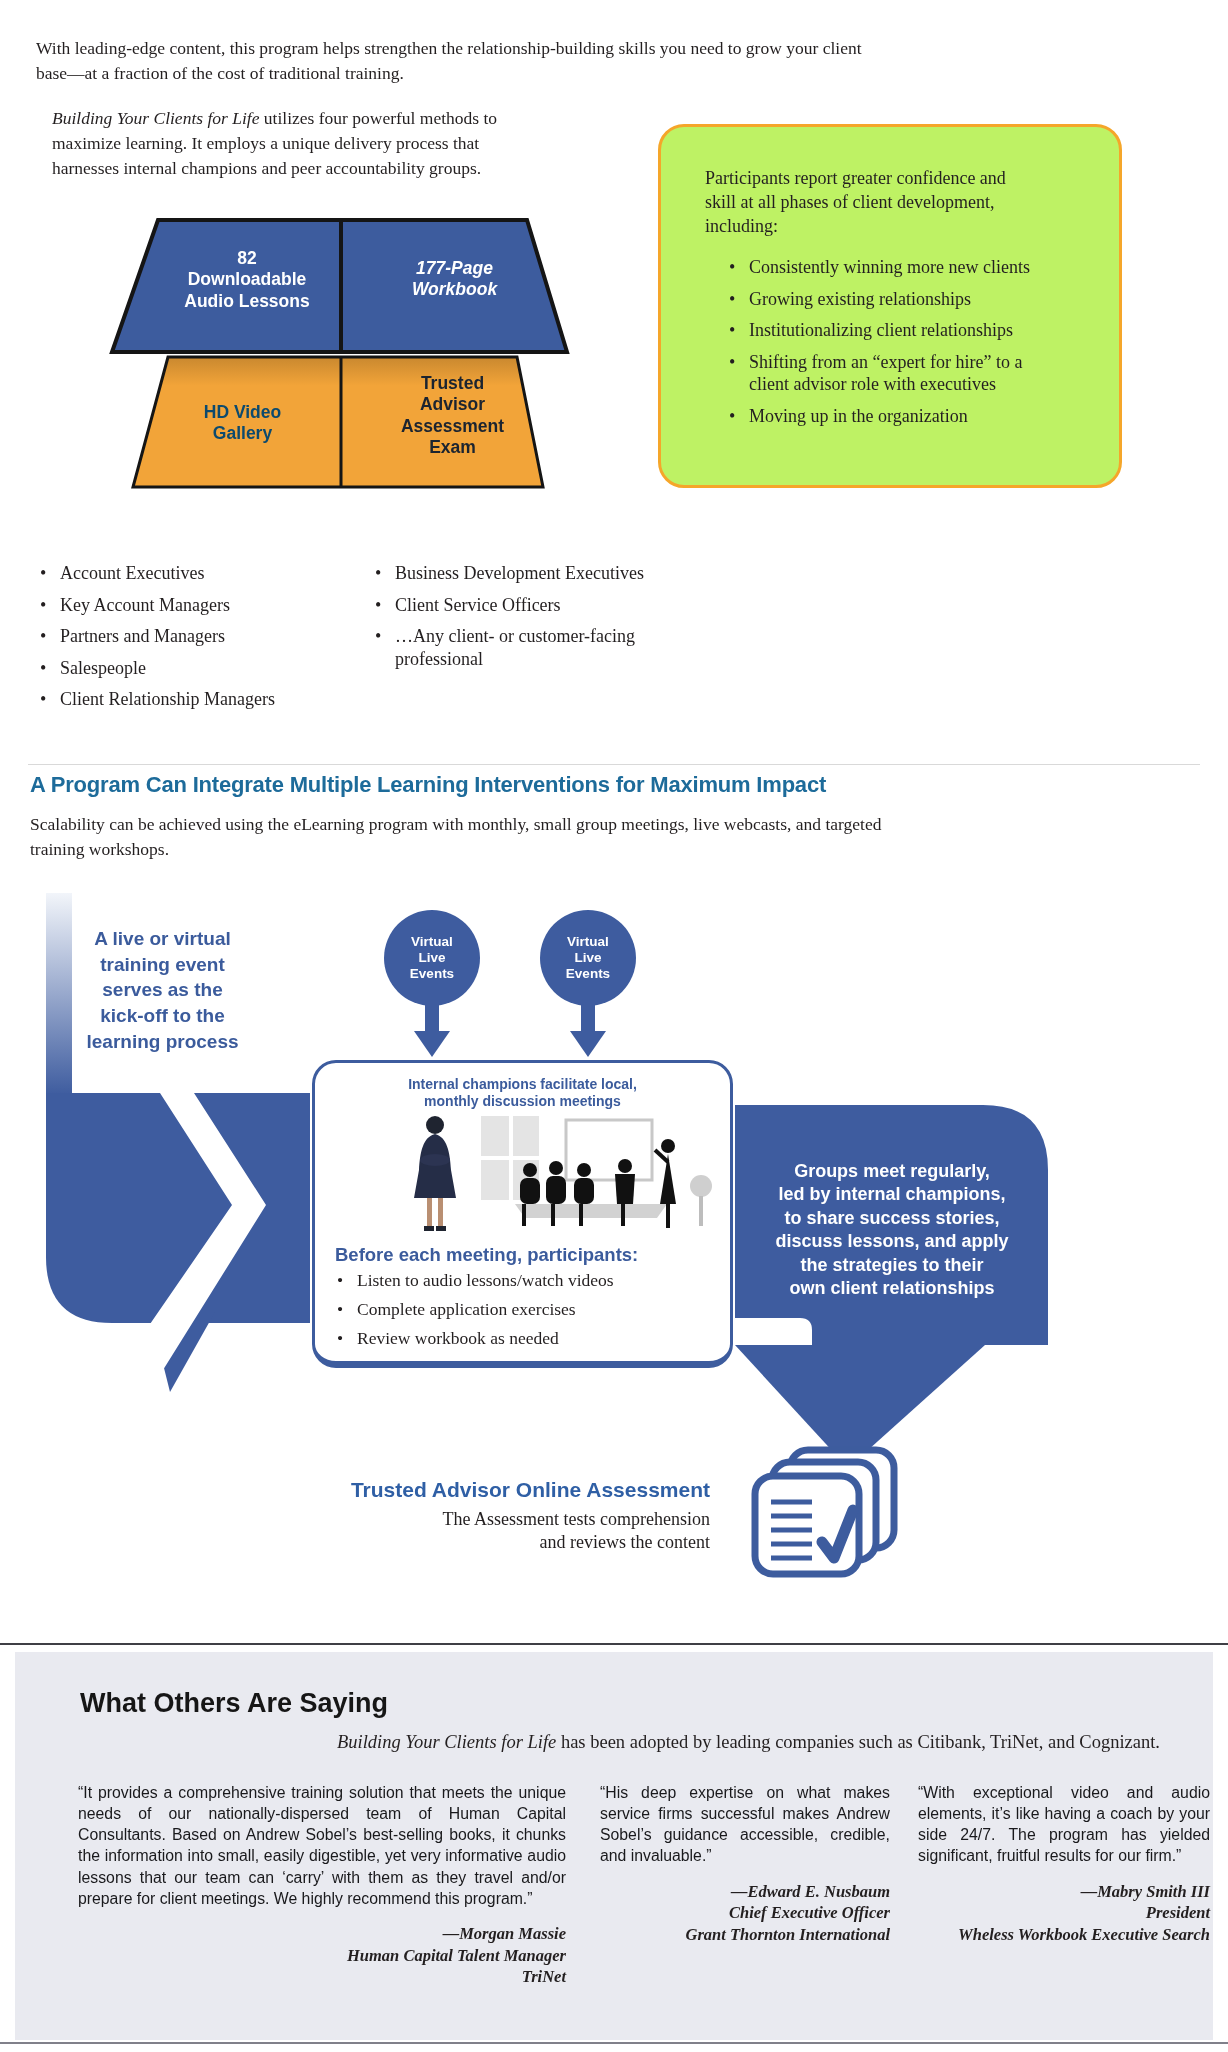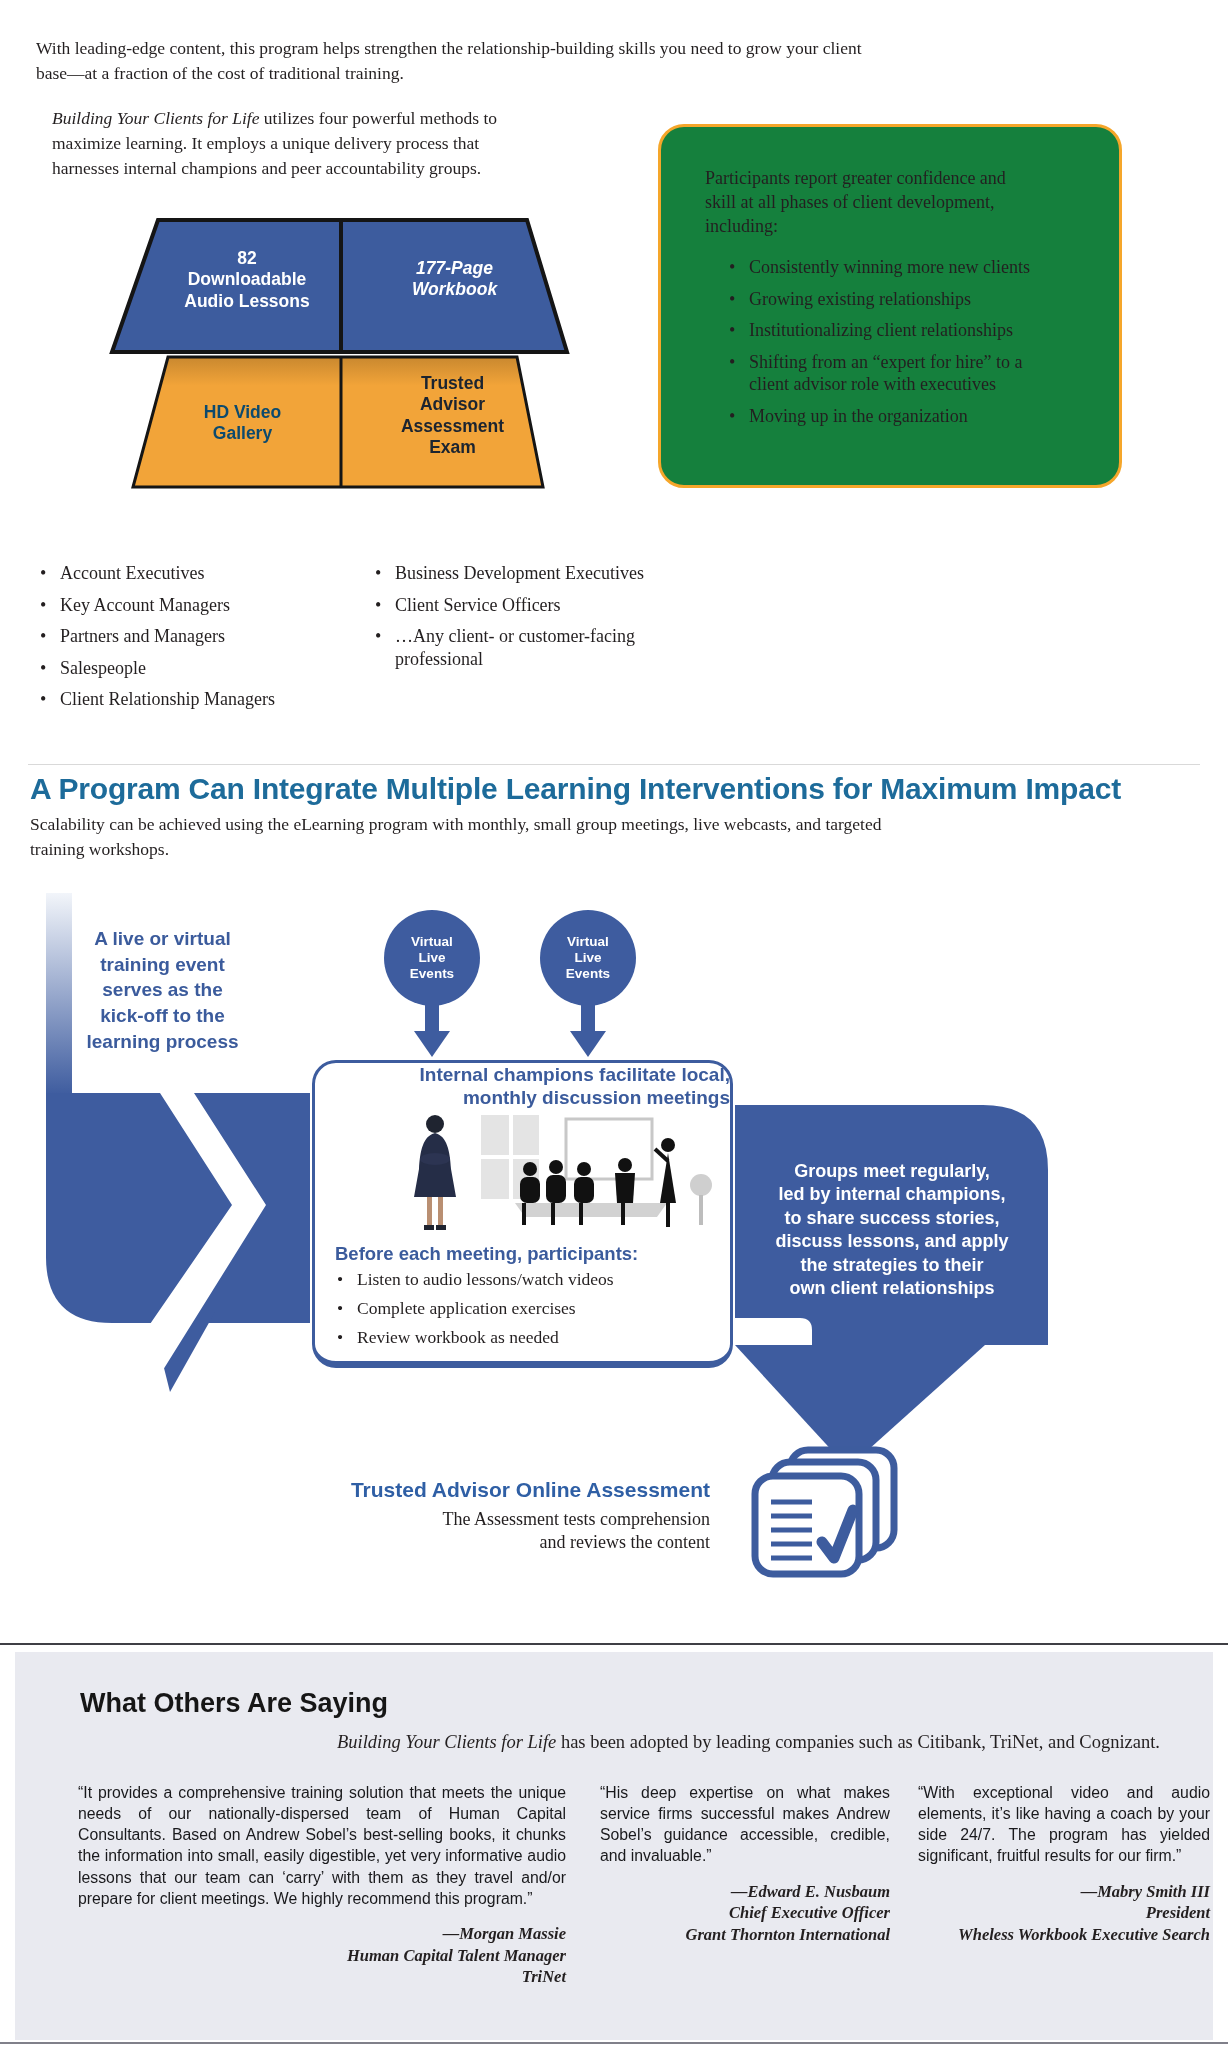--- a/index.html
+++ b/index.html
@@ -7,40 +7,40 @@
         font-family:"Liberation Serif", serif;color:#231f20;}
   .abs{position:absolute;}
   .pl{white-space:pre-line;}
 
   
   .body-text{font-size:17.5px;line-height:1.42;color:#231f20;}
   .italic{font-style:italic;}
 
   
   .benefits-box{left:658px;top:124px;width:464px;height:364px;box-sizing:border-box;
-    border:3px solid #f5a62a;border-radius:26px;background:#15803d;padding:40px 40px 0 44px;}
+    border:3px solid #f5a62a;border-radius:26px;background:#bef264;padding:40px 40px 0 44px;}
   .benefits-box p{margin:0 0 18px 0;font-size:18px;line-height:1.32;}
   ul.dotlist{list-style:none;margin:0;padding:0;}
   ul.dotlist li{position:relative;padding-left:20px;margin-bottom:9px;font-size:18px;line-height:1.25;}
   ul.dotlist li::before{content:"\2022";position:absolute;left:0;top:0;}
 
   
   .aud li{margin-bottom:10px;font-size:18.5px;}
 
   
   .rule{height:1px;background:#d9d9d9;}
-  .h-teal{font-family:"Liberation Sans", sans-serif;font-weight:bold;font-size:30px;color:#1d6b9a;letter-spacing:-0.2px;}
+  .h-teal{font-family:"Liberation Sans", sans-serif;font-weight:bold;font-size:22px;color:#1d6b9a;letter-spacing:-0.2px;}
 
   
   .flow-blue{color:#3b5b9c;}
   .kickoff{font-family:"Liberation Sans", sans-serif;font-weight:bold;font-size:19px;line-height:1.35;text-align:center;}
   .circle-label{font-family:"Liberation Sans", sans-serif;font-weight:bold;font-size:13.5px;line-height:1.18;color:#fff;text-align:center;}
   .meet-box{left:312px;top:1060px;width:421px;height:308px;box-sizing:border-box;background:#fff;
     border:3px solid #3d5c9e;border-bottom-width:7px;border-radius:24px;}
-  .meet-title{font-family:"Liberation Sans", sans-serif;font-weight:bold;font-size:19px;line-height:1.22;text-align:right;margin-top:0;}
+  .meet-title{font-family:"Liberation Sans", sans-serif;font-weight:bold;font-size:14px;line-height:1.22;text-align:center;margin-top:13px;}
   .before-title{font-family:"Liberation Sans", sans-serif;font-weight:bold;font-size:18.5px;margin:4px 0 4px 20px;}
   .meet-box ul.dotlist{margin-left:22px;}
   .meet-box ul.dotlist li{font-size:17.5px;margin-bottom:7px;}
   .groups-text{font-family:"Liberation Sans", sans-serif;font-weight:bold;font-size:18px;line-height:1.3;color:#fff;text-align:center;}
   .assess-title{font-family:"Liberation Sans", sans-serif;font-weight:bold;font-size:21px;color:#2f5fa5;}
   .assess-desc{font-size:18px;line-height:1.3;}
 
   
   .panel{left:15px;top:1652px;width:1198px;height:388px;background:#e9eaf0;}
   .wos-heading{font-family:"Liberation Sans", sans-serif;font-weight:bold;font-size:27px;color:#161616;}

